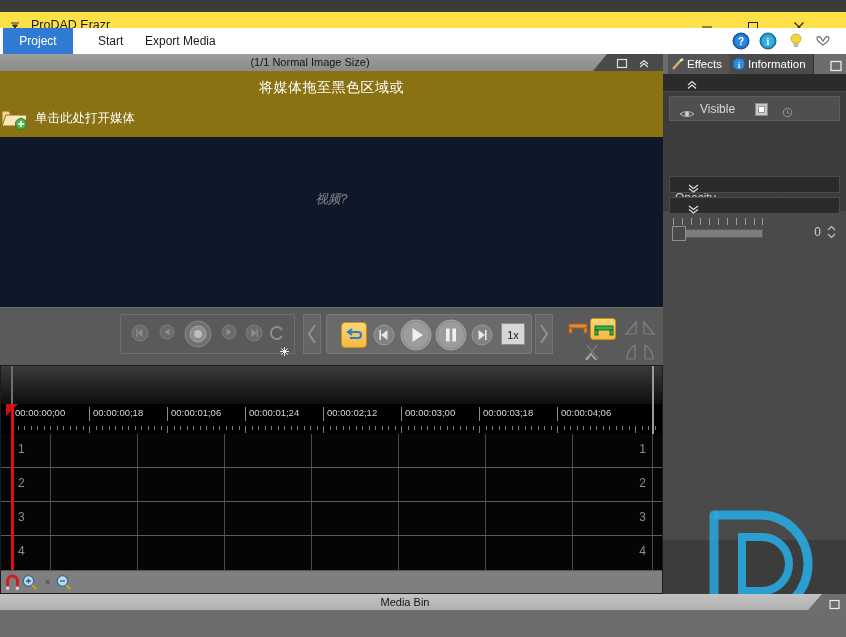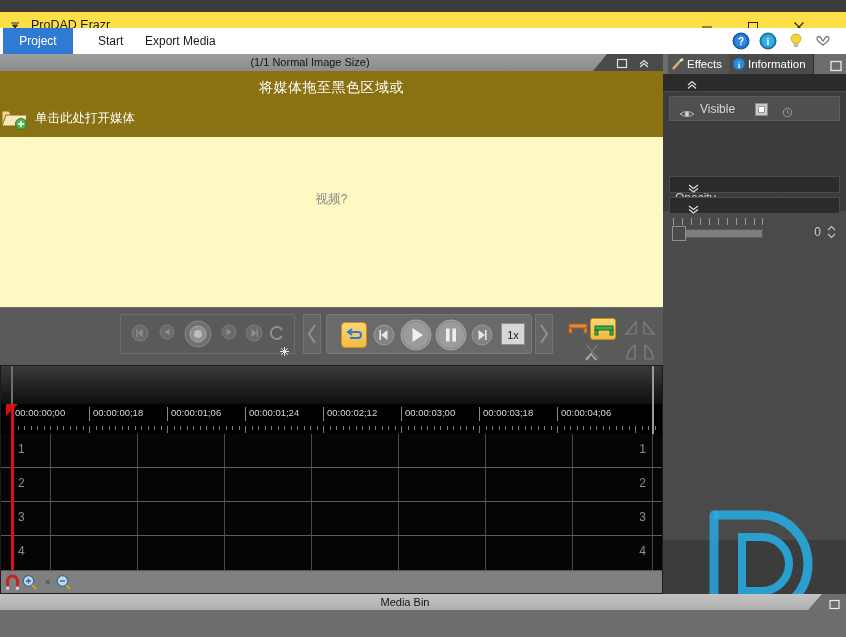--- a/index.html
+++ b/index.html
@@ -98,21 +98,22 @@
     display: inline-block; width: 30px; height: 24px; vertical-align: middle;
     position: relative;
   }
   .dz-label {
     display: inline-block; vertical-align: middle;
     font-size: 12.5px; color: #ffffff; margin-left: 5px;
   }
 
   .blackarea {
     position: absolute; left: 0; top: 83px; width: 663px; height: 170px;
-    background: #fef9c3;
+    background: #0f172a;
+    font-style: italic;
   }
   .blackarea .ba-text {
     position: absolute; left: 0; top: 54px; width: 663px; text-align: center;
     font-size: 12.5px; color: #8a8a8a;
   }
 
   
   .transport {
     position: absolute; left: 0; top: 253px; width: 663px; height: 58px;
     background: #5a5a5a;

